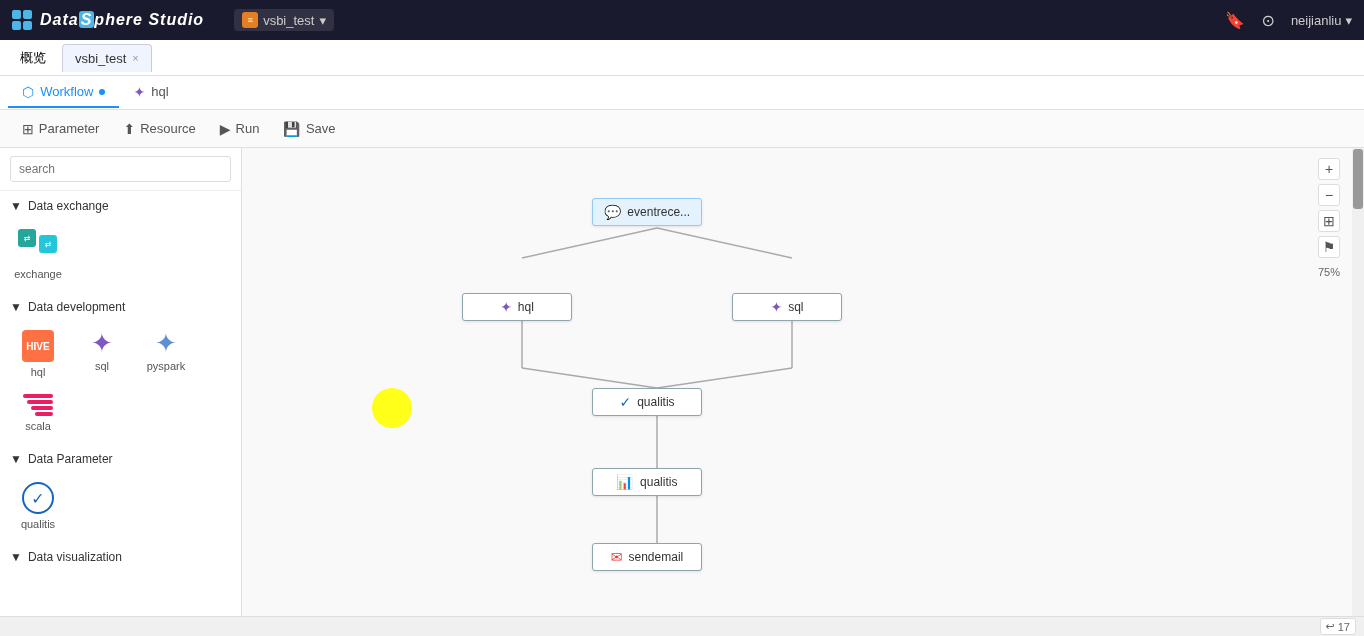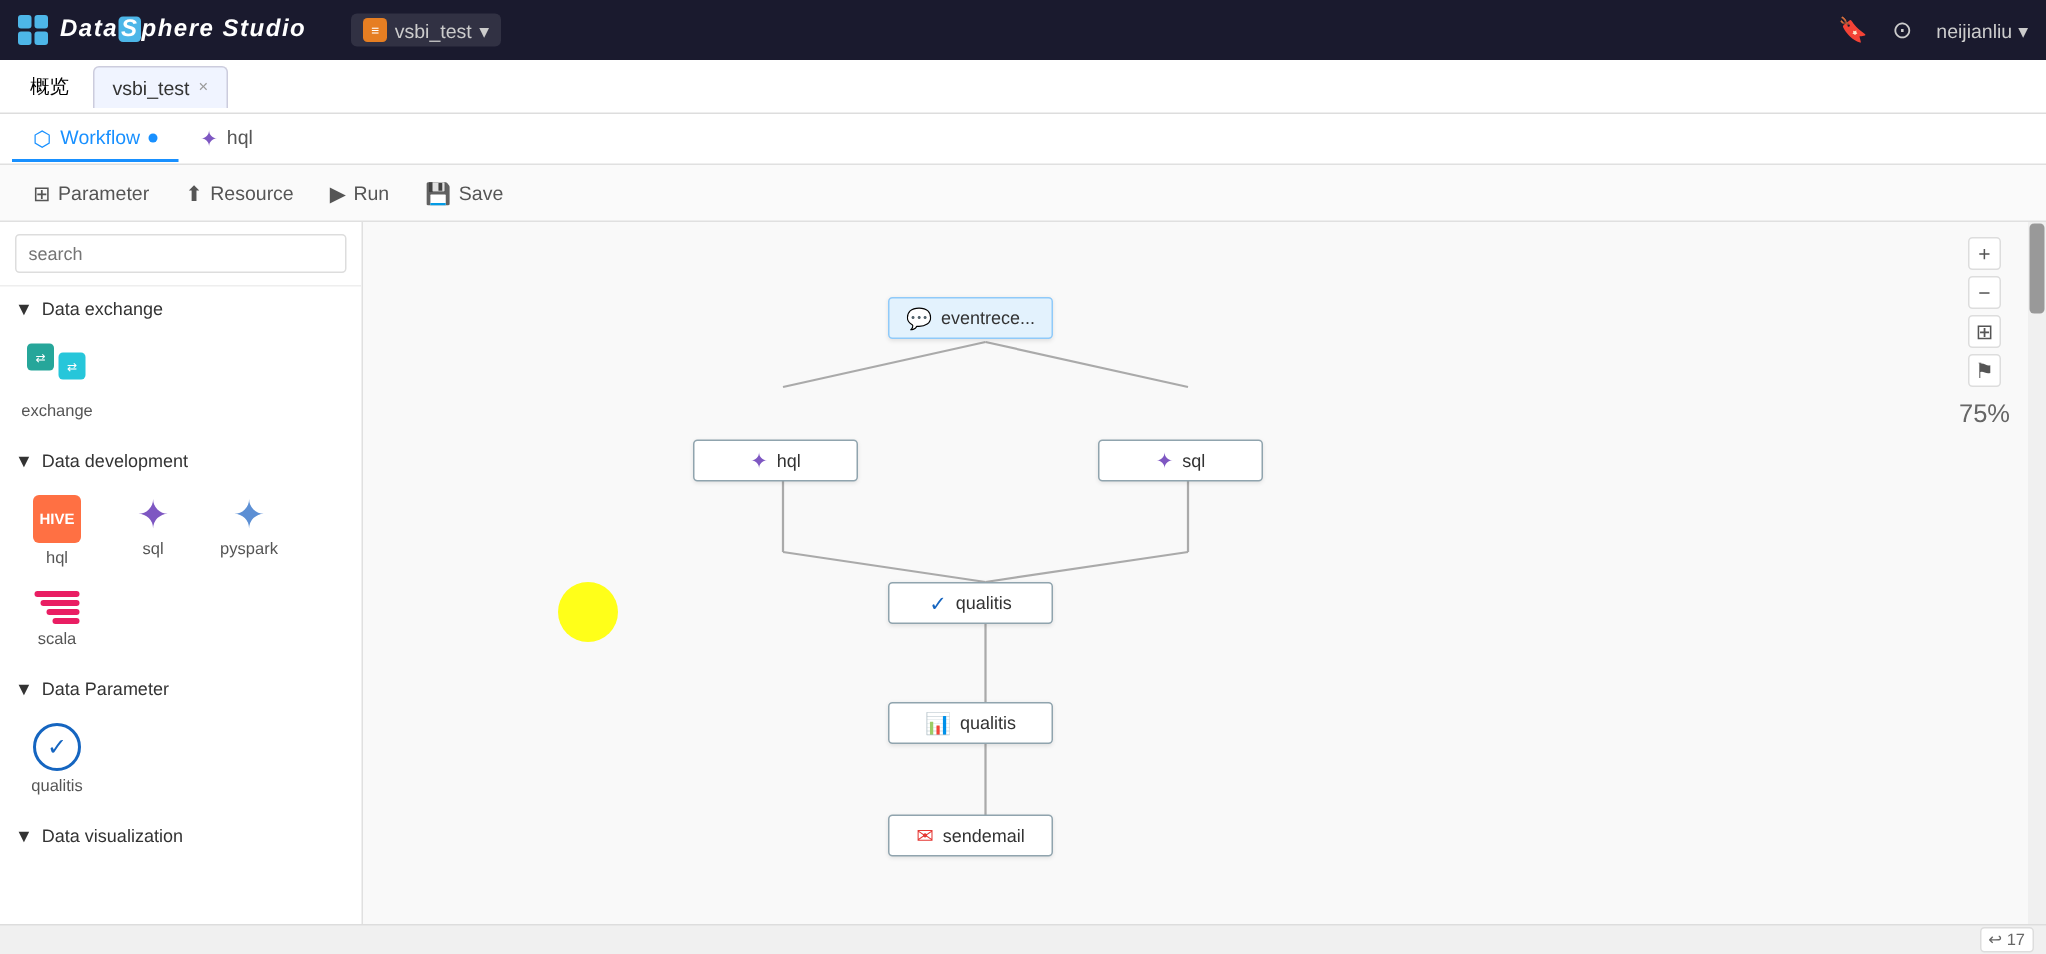--- a/index.html
+++ b/index.html
@@ -378,21 +378,21 @@
       border: 1px solid #ddd;
       border-radius: 3px;
       display: flex;
       align-items: center;
       justify-content: center;
       cursor: pointer;
       font-size: 14px;
       color: #555;
     }
     .zoom-label {
-      font-size: 17px;
+      font-size: 11px;
       color: #666;
       margin-top: 4px;
     }
 
     
     .bottom-bar {
       height: 20px;
       background: #f0f0f0;
       border-top: 1px solid #ddd;
       display: flex;

